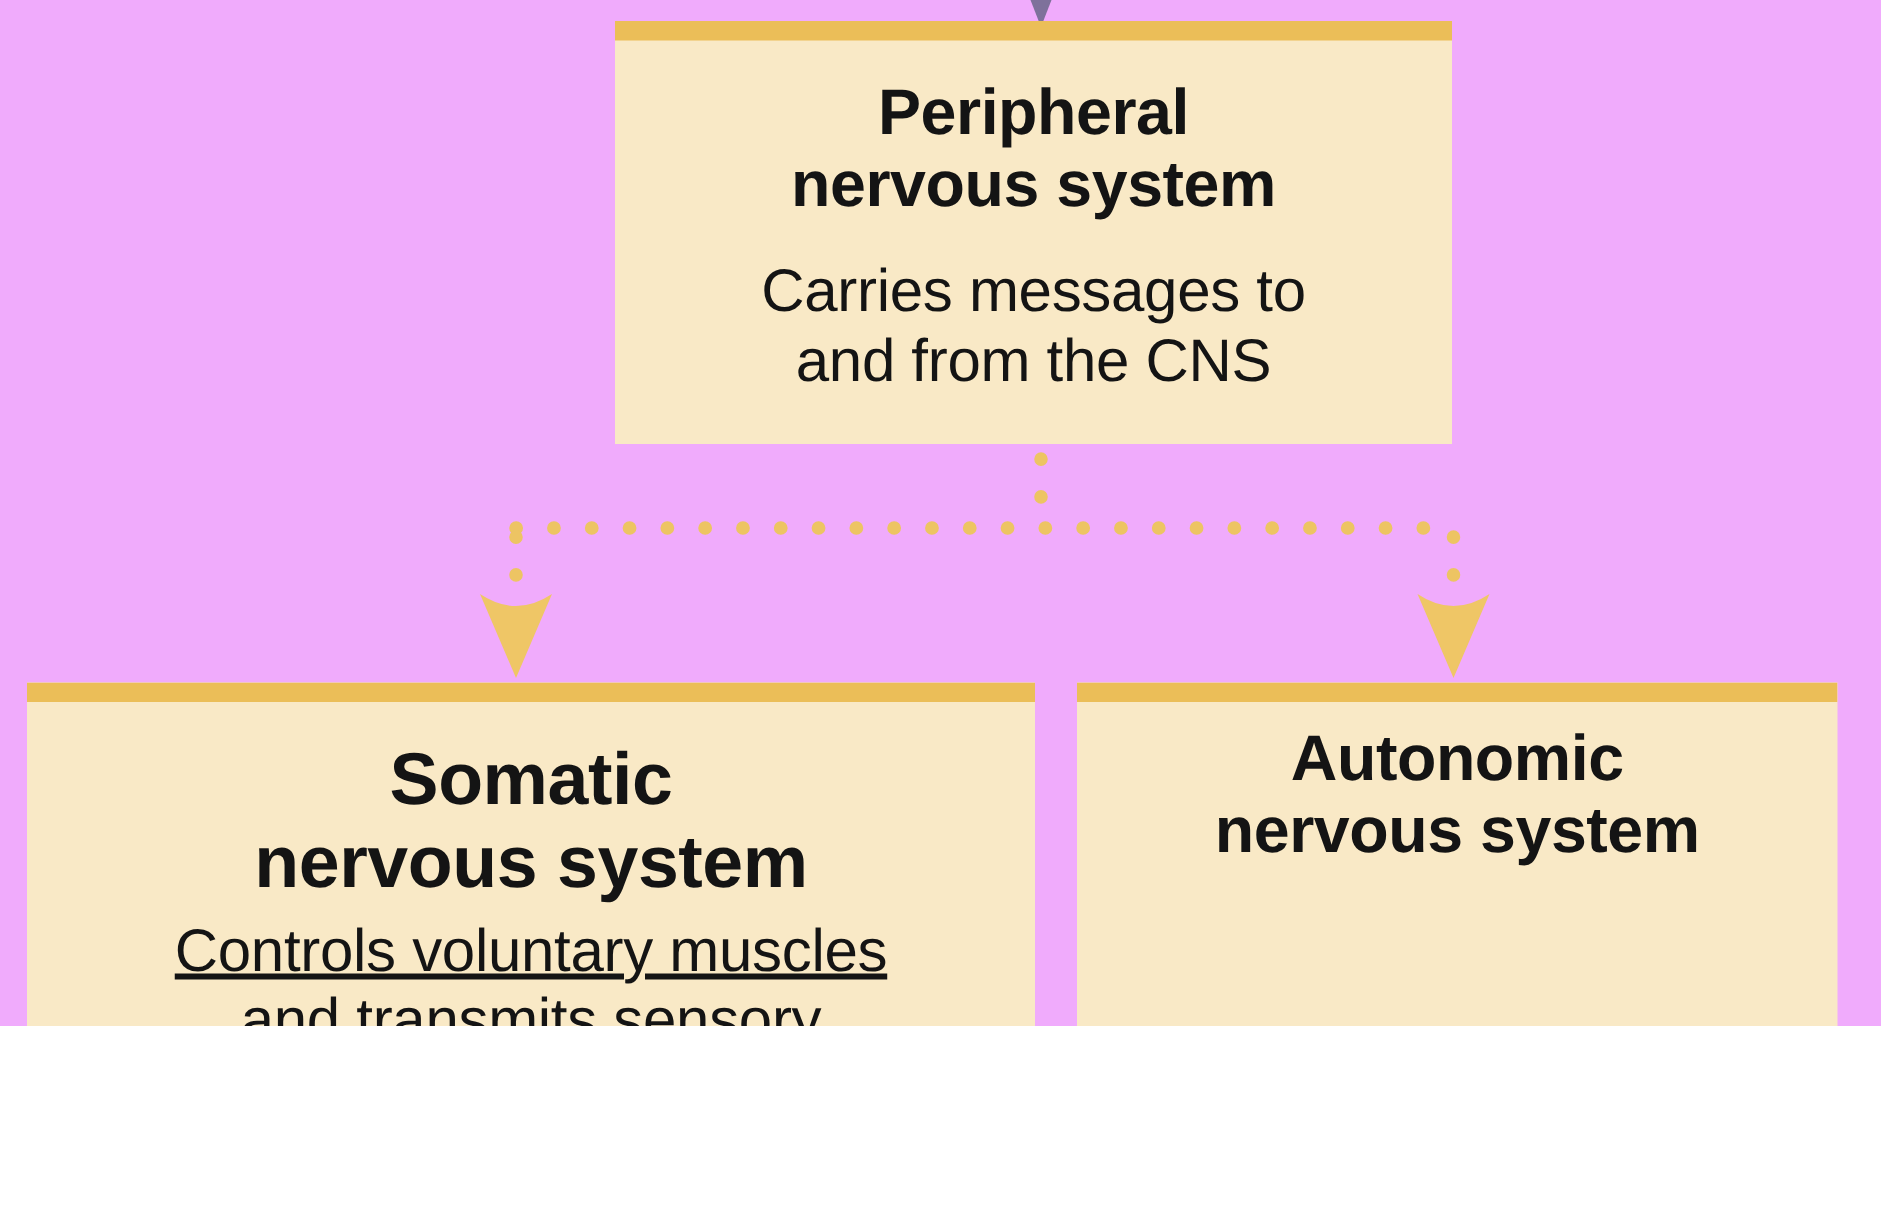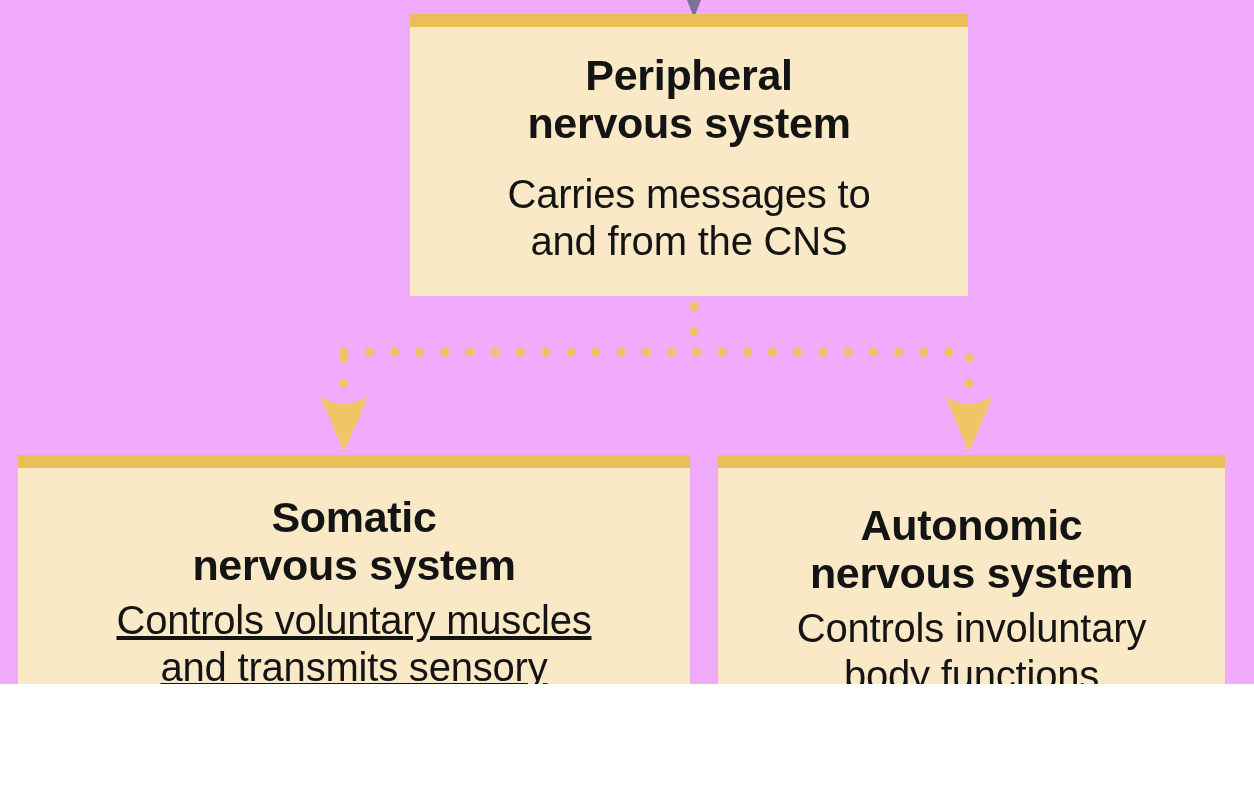--- a/index.html
+++ b/index.html
@@ -71,31 +71,31 @@
   #box-pns .node-desc  { font-size: 40px; margin-top: 24px; }
 
   
   #box-sns {
     left: 18px;
     top: 455px;
     width: 672px;
     height: 333px;
   }
   #box-sns .node-body { padding-top: 25px; }
-  #box-sns .node-title { font-size: 43px; }
+  #box-sns .node-title { font-size: 49px; }
   #box-sns .node-desc  { font-size: 40px; margin-top: 8px; text-decoration: underline; }
 
   
   #box-ans {
     left: 718px;
     top: 455px;
     width: 507px;
     height: 333px;
   }
-  #box-ans .node-body { padding-top: 33px; }
+  #box-ans .node-body { padding-top: 14px; }
   #box-ans .node-title { font-size: 43px; }
   #box-ans .node-desc  { font-size: 40px; margin-top: 8px; }
 
   
   .conn-svg {
     position: absolute;
     left: 0;
     top: 0;
     width: 1254px;
     height: 808px;
@@ -162,18 +162,16 @@
 and transmits sensory
 information to the CNS</div>
     </div>
   </div>
 
   <div class="node-box" id="box-ans">
     <div class="node-bar"></div>
     <div class="node-body">
       <div class="node-title">Autonomic
 nervous system</div>
-      <div class="node-desc">Controls involuntary
-body functions</div>
     </div>
   </div>
 
 </div>
 
 </body></html>

